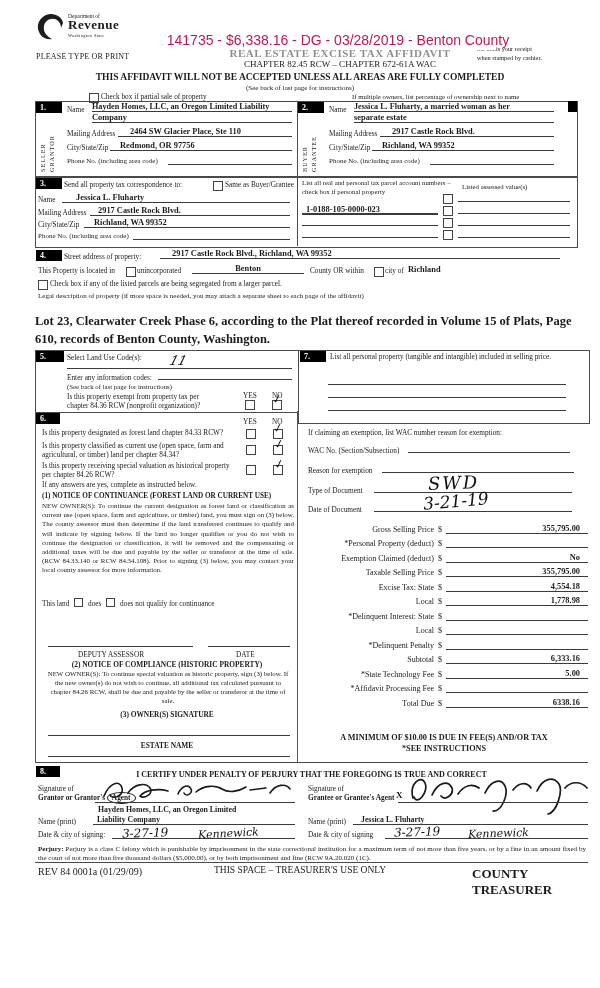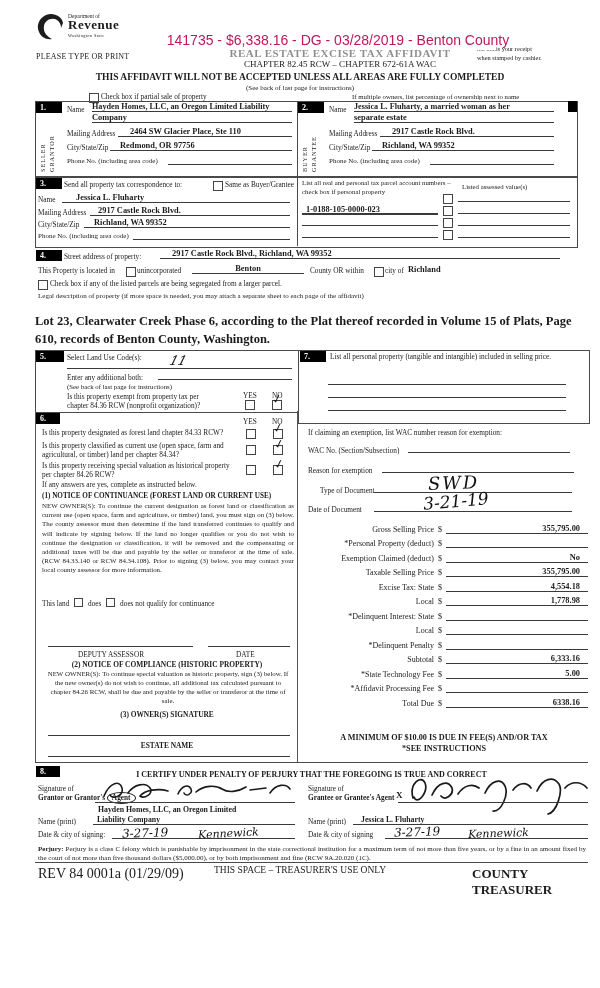--- a/index.html
+++ b/index.html
@@ -155,21 +155,21 @@
   <div class="a b" style="left:35px;top:312px;width:550px;font-size:12.5px;line-height:1.45;">Lot 23, Clearwater Creek Phase 6, according to the Plat thereof recorded in Volume 15 of Plats, Page 610, records of Benton County, Washington.</div>
 
   <div class="box" style="left:35px;top:350px;width:262px;height:61px;"></div>
   <div class="a" style="left:35px;top:411px;width:1px;height:351px;background:#555;"></div>
   <div class="a" style="left:297px;top:411px;width:1px;height:351px;background:#555;"></div>
 
   <div class="nb" style="left:36px;top:351px;width:24px;">5.</div>
   <div class="a lbl" style="left:67px;top:353px;">Select Land Use Code(s):</div>
   <div class="a hand" style="left:170px;top:353px;font-size:13px;transform:skewX(-16deg);">11</div>
   <div class="a ul" style="left:67px;top:362px;width:225px;height:6px;"></div>
-  <div class="a lbl" style="left:67px;top:373px;">Enter any additional both:</div>
+  <div class="a lbl" style="left:67px;top:373px;">Enter any information codes:</div>
   <div class="a ul" style="left:158px;top:372px;width:134px;height:7px;"></div>
   <div class="a lbl2" style="left:67px;top:383px;">(See back of last page for instructions)</div>
   <div class="a lbl" style="left:67px;top:392px;">Is this property exempt from property tax per</div>
   <div class="a lbl" style="left:67px;top:401px;">chapter 84.36 RCW (nonprofit organization)?</div>
   <div class="a lbl" style="left:243px;top:391px;">YES</div>
   <div class="a lbl" style="left:272px;top:391px;">NO</div>
   <span class="cb" style="left:245px;top:400px;"></span>
   <span class="cb" style="left:272px;top:400px;"></span>
   <span class="chk" style="left:272px;top:392px;">✓</span>
 
@@ -222,21 +222,21 @@
   <div class="a lbl" style="left:330px;top:352px;width:248px;line-height:1.35;">List all personal property (tangible and intangible) included in selling price.</div>
   <div class="a ul" style="left:328px;top:378px;width:238px;height:6px;"></div>
   <div class="a ul" style="left:328px;top:391px;width:238px;height:6px;"></div>
   <div class="a ul" style="left:328px;top:404px;width:238px;height:6px;"></div>
 
   <div class="a lbl" style="left:308px;top:428px;">If claiming an exemption, list WAC number reason for exemption:</div>
   <div class="a lbl" style="left:308px;top:446px;">WAC No. (Section/Subsection)</div>
   <div class="a ul" style="left:408px;top:445px;width:162px;height:7px;"></div>
   <div class="a lbl" style="left:308px;top:466px;">Reason for exemption</div>
   <div class="a ul" style="left:382px;top:465px;width:192px;height:7px;"></div>
-  <div class="a lbl" style="left:320px;top:486px;">Type of Document</div>
+  <div class="a lbl" style="left:308px;top:486px;">Type of Document</div>
   <div class="a ul" style="left:374px;top:485px;width:198px;height:7px;"></div>
   <div class="a hand" style="left:428px;top:472px;font-size:18px;letter-spacing:2px;transform:rotate(-2deg);">SWD</div>
   <div class="a lbl" style="left:308px;top:505px;">Date of Document</div>
   <div class="a ul" style="left:374px;top:504px;width:198px;height:7px;"></div>
   <div class="a hand" style="left:423px;top:491px;font-size:17px;transform:rotate(-5deg);">3-21-19</div>
 
   <div class="feerow" style="top:521px;">
       <span class="feelabel">Gross Selling Price</span>
       <span class="feedollar">$</span>
       <span class="feeval">355,795.00</span>
@@ -339,17 +339,17 @@
   <div class="a lbl" style="left:308px;top:830px;">Date &amp; city of signing</div>
   <div class="a ul" style="left:385px;top:834px;width:203px;height:4px;"></div>
   <div class="a hand" style="left:394px;top:825px;font-size:12px;transform:rotate(-2deg);">3-27-19</div>
   <div class="a hand" style="left:468px;top:827px;font-size:11px;transform:rotate(-2deg);">Kennewick</div>
 
   <div class="a j" style="left:38px;top:845px;width:548px;font-size:7px;line-height:1.35;">
     <span class="b">Perjury:</span><span> Perjury is a class C felony which is punishable by imprisonment in the state correctional institution for a maximum term of not more than five years, or by a fine in an amount fixed by the court of not more than five thousand dollars ($5,000.00), or by both imprisonment and fine (RCW 9A.20.020 (1C).</span>
   </div>
   <div class="a" style="left:35px;top:862px;width:553px;height:1px;background:#4a4a4a;"></div>
 
-  <div class="a" style="left:38px;top:866px;font-size:14px;">REV 84 0001a (01/29/09)</div>
+  <div class="a" style="left:38px;top:866px;font-size:10px;">REV 84 0001a (01/29/09)</div>
   <div class="a c" style="left:180px;top:865px;width:240px;font-size:9.5px;">THIS SPACE – TREASURER'S USE ONLY</div>
   <div class="a b" style="left:472px;top:866px;font-size:13px;">COUNTY TREASURER</div>
 
 </div>
 
 </body></html>

